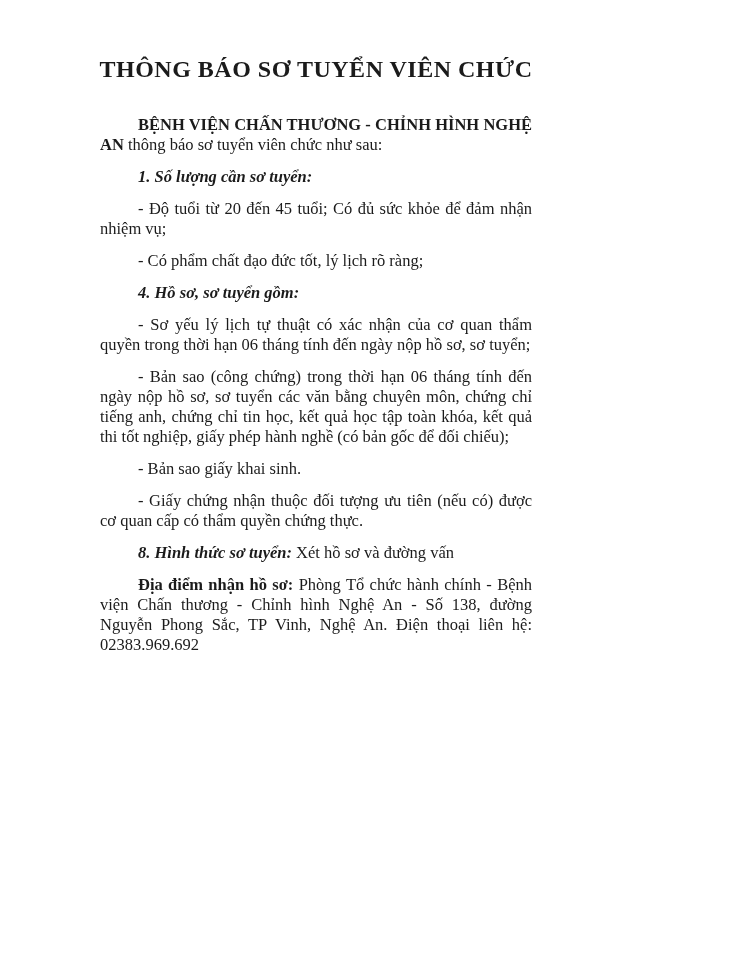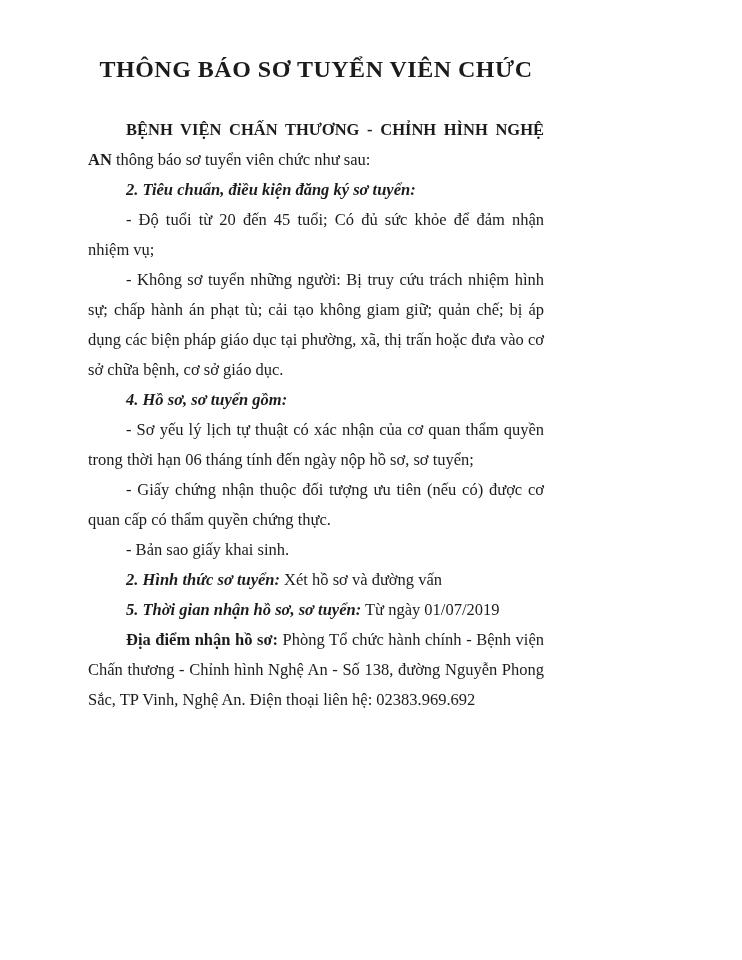--- a/index.html
+++ b/index.html
@@ -20,50 +20,50 @@
   }
   .title {
     font-size: 24px;
     font-weight: bold;
     text-align: center;
     letter-spacing: 0.5px;
     margin: 8px 0 32px 0;
     white-space: nowrap;
   }
   p.line {
-    margin: 0;
+    margin: 12px;
     font-size: 16.5px;
-    line-height: 30px;
+    line-height: 20px;
     text-align: justify;
     text-indent: 38px;
   }
   p.no-justify {
     text-align: left;
   }
   .b { font-weight: bold; }
   .bi { font-weight: bold; font-style: italic; }
 </style>
 </head>
 <body>
 
 <div class="page">
 
   <h1 class="title">THÔNG BÁO SƠ TUYỂN VIÊN CHỨC</h1>
 
   <p class="line"><span class="b">BỆNH VIỆN CHẤN THƯƠNG - CHỈNH HÌNH NGHỆ AN</span><span> thông báo sơ tuyển viên chức như sau:</span></p>
 
+  <p class="line no-justify"><span class="bi">1. Số lượng cần sơ tuyển:</span></p>
 
-  <p class="line no-justify"><span class="bi">2. Tiêu chuẩn, điều kiện đăng ký sơ tuyển:</span></p>
   <p class="line">- Độ tuổi từ 20 đến 45 tuổi; Có đủ sức khỏe để đảm nhận nhiệm vụ;</p>
-  <p class="line">- Không sơ tuyển những người: Bị truy cứu trách nhiệm hình sự; chấp hành án phạt tù; cải tạo không giam giữ; quản chế; bị áp dụng các biện pháp giáo dục tại phường, xã, thị trấn hoặc đưa vào cơ sở chữa bệnh, cơ sở giáo dục.</p>
+  <p class="line">- Có phẩm chất đạo đức tốt, lý lịch rõ ràng;</p>
 
   <p class="line no-justify"><span class="bi">4. Hồ sơ, sơ tuyển gồm:</span></p>
   <p class="line">- Sơ yếu lý lịch tự thuật có xác nhận của cơ quan thẩm quyền trong thời hạn 06 tháng tính đến ngày nộp hồ sơ, sơ tuyển;</p>
+  <p class="line">- Bản sao (công chứng) trong thời hạn 06 tháng tính đến ngày nộp hồ sơ, sơ tuyển các văn bằng chuyên môn, chứng chỉ tiếng anh, chứng chỉ tin học, kết quả học tập toàn khóa, kết quả thi tốt nghiệp, giấy phép hành nghề (có bản gốc để đối chiếu);</p>
+  <p class="line">- Bản sao giấy khai sinh.</p>
   <p class="line">- Giấy chứng nhận thuộc đối tượng ưu tiên (nếu có) được cơ quan cấp có thẩm quyền chứng thực.</p>
-  <p class="line">- Bản sao giấy khai sinh.</p>
 
-  <p class="line no-justify"><span class="bi">2. Hình thức sơ tuyển:</span><span> Xét hồ sơ và đường vấn</span></p>
+  <p class="line no-justify"><span class="bi">8. Hình thức sơ tuyển:</span><span> Xét hồ sơ và đường vấn</span></p>
 
-  <p class="line no-justify"><span class="bi">5. Thời gian nhận hồ sơ, sơ tuyển:</span><span> Từ ngày 01/07/2019</span></p>
 
   <p class="line"><span class="b">Địa điểm nhận hồ sơ:</span><span> Phòng Tổ chức hành chính - Bệnh viện Chấn thương - Chỉnh hình Nghệ An - Số 138, đường Nguyễn Phong Sắc, TP Vinh, Nghệ An. Điện thoại liên hệ: 02383.969.692</span></p>
 
 </div>
 
 </body></html>

